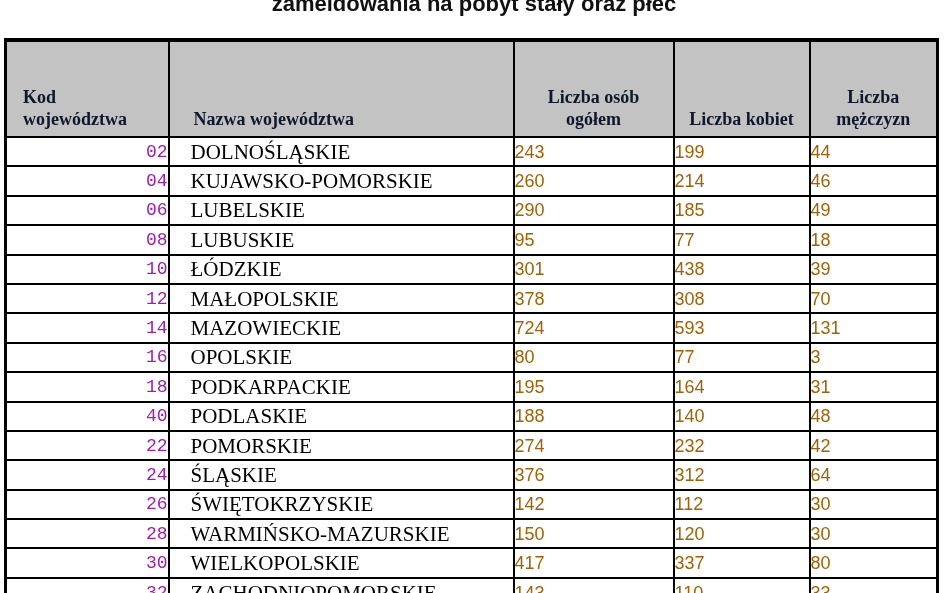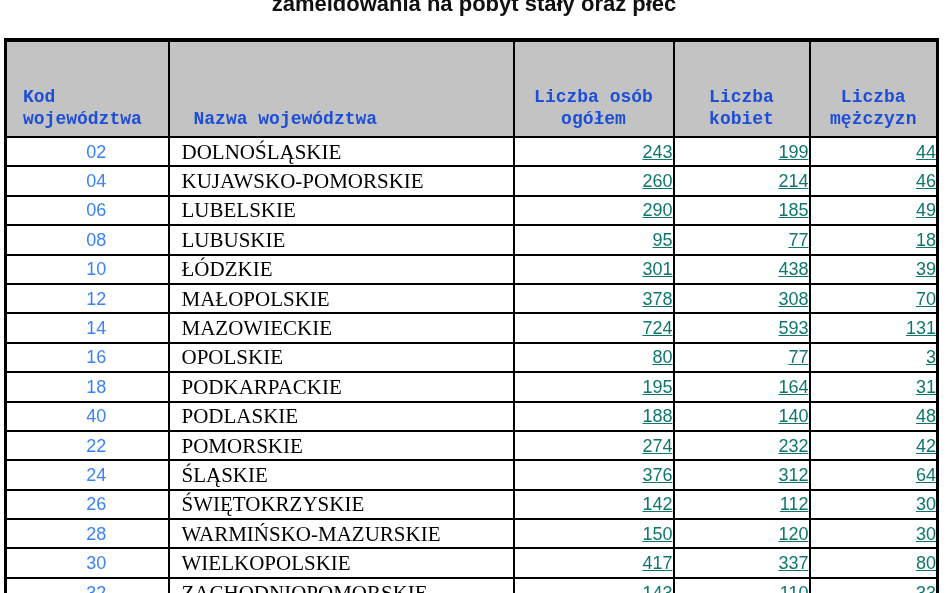--- a/index.html
+++ b/index.html
@@ -34,60 +34,59 @@
     background: #ffffff;
   }
   table.data-table, table.data-table th, table.data-table td {
     border: 2px solid var(--border-color, #000);
   }
   table.data-table { border-width: 3px; border-top-width: 4px; }
   th {
     background: var(--header-bg, #c3c3c3);
     height: 88px;
     vertical-align: bottom;
-    font-family: Liberation Mono, monospace;
+    font-family: Liberation Serif, serif;
     font-weight: bold;
     font-size: 18px;
     line-height: 22px;
     padding: 0 2px 6px 2px;
     white-space: pre-line;
-    color: #1d4ed8;
+    color: #0f172a;
   }
   th.h-left  { text-align: left; }
   th.h-center{ text-align: center; }
   th.pad-kod   { padding-left: 16px; }
   th.pad-nazwa { padding-left: 24px; }
   td {
     height: 27.4px;
     padding: 0;
     vertical-align: middle;
     font-size: 18px;
     line-height: 20px;
     overflow: hidden;
     white-space: nowrap;
   }
   td.c-code {
-    font-family: Liberation Sans, sans-serif;
-    text-align: center;
+    font-family: Liberation Mono, monospace;
+    text-align: right;
     padding-left: 18px;
-    color: #3b82f6;
+    color: #a21caf;
   }
   td.c-name {
     font-family: "Liberation Serif", serif;
     font-size: 21px;
     text-align: left;
-    padding-left: 12px;
+    padding-left: 21px;
     color: #000000;
     margin-top: 40px;
   }
   td.c-num {
     font-family: "Liberation Sans", sans-serif;
-    text-align: right;
-    color: #0f766e;
-    text-decoration: underline;
+    text-align: left;
+    color: #a16207;
   }
   col.w-code  { width: 163px; }
   col.w-name  { width: 345px; }
   col.w-total { width: 160px; }
   col.w-women { width: 136px; }
   col.w-men   { width: 128px; }
 </style>
 </head>
 <body>
 

